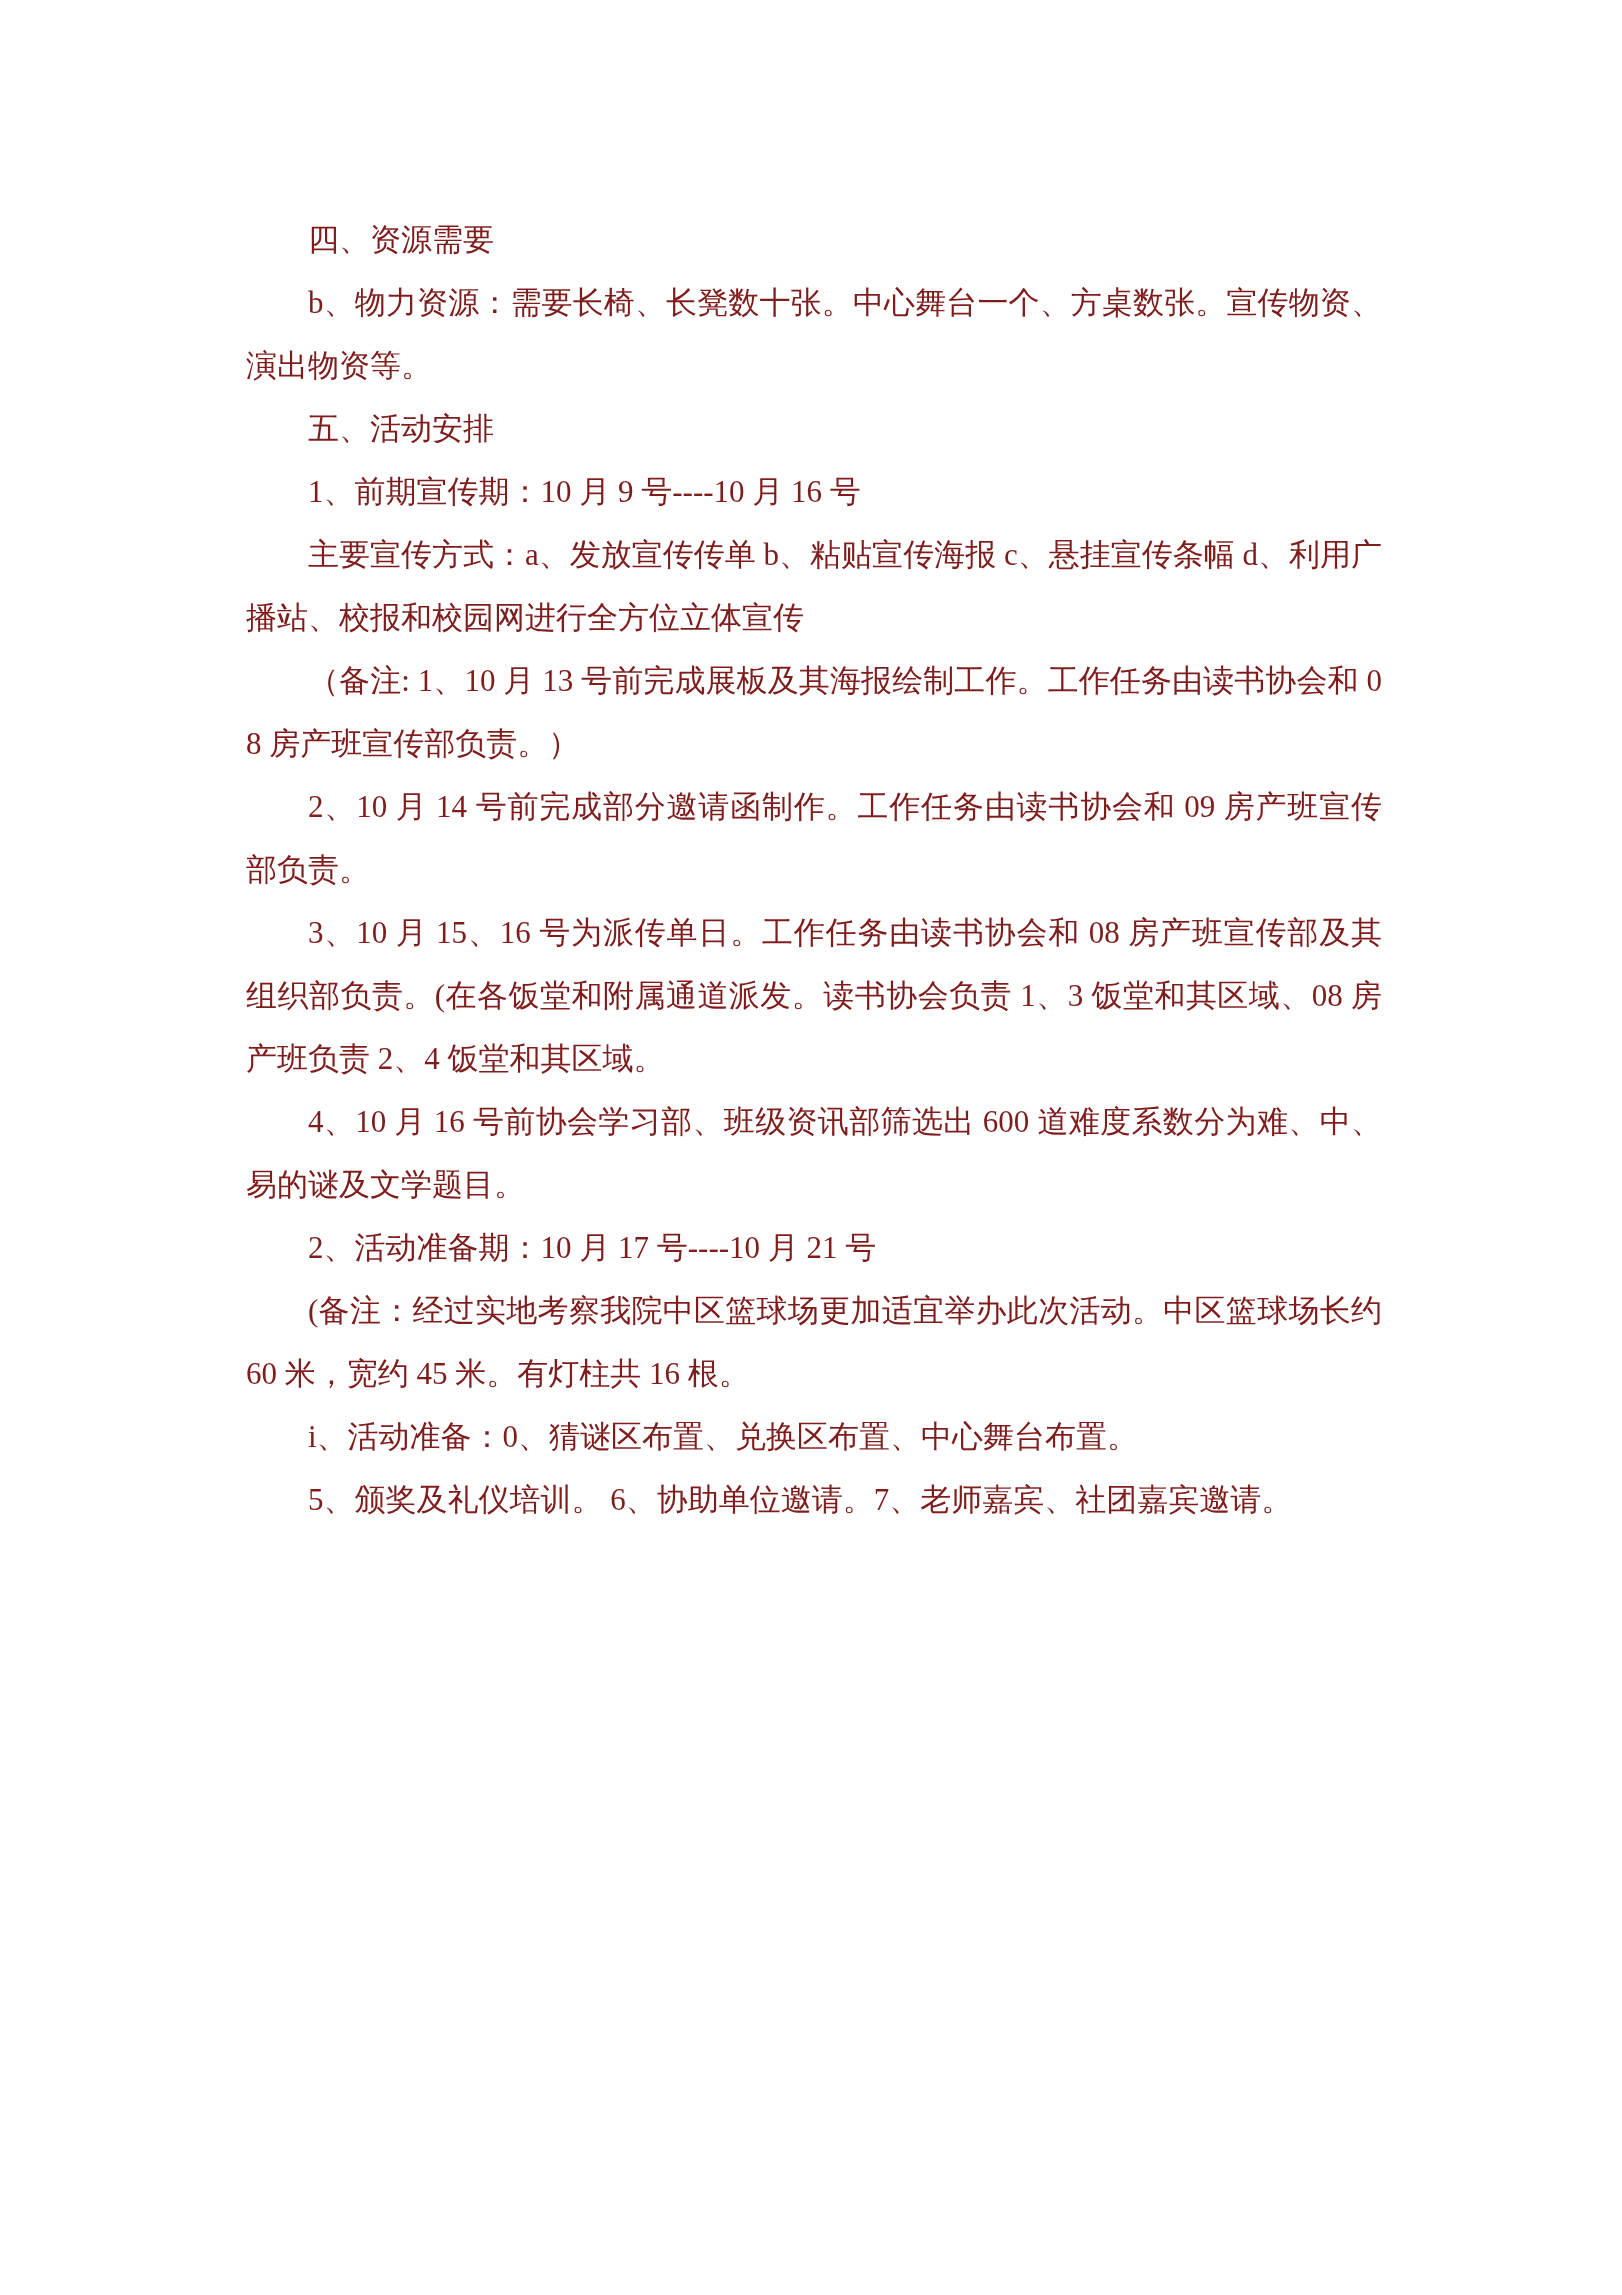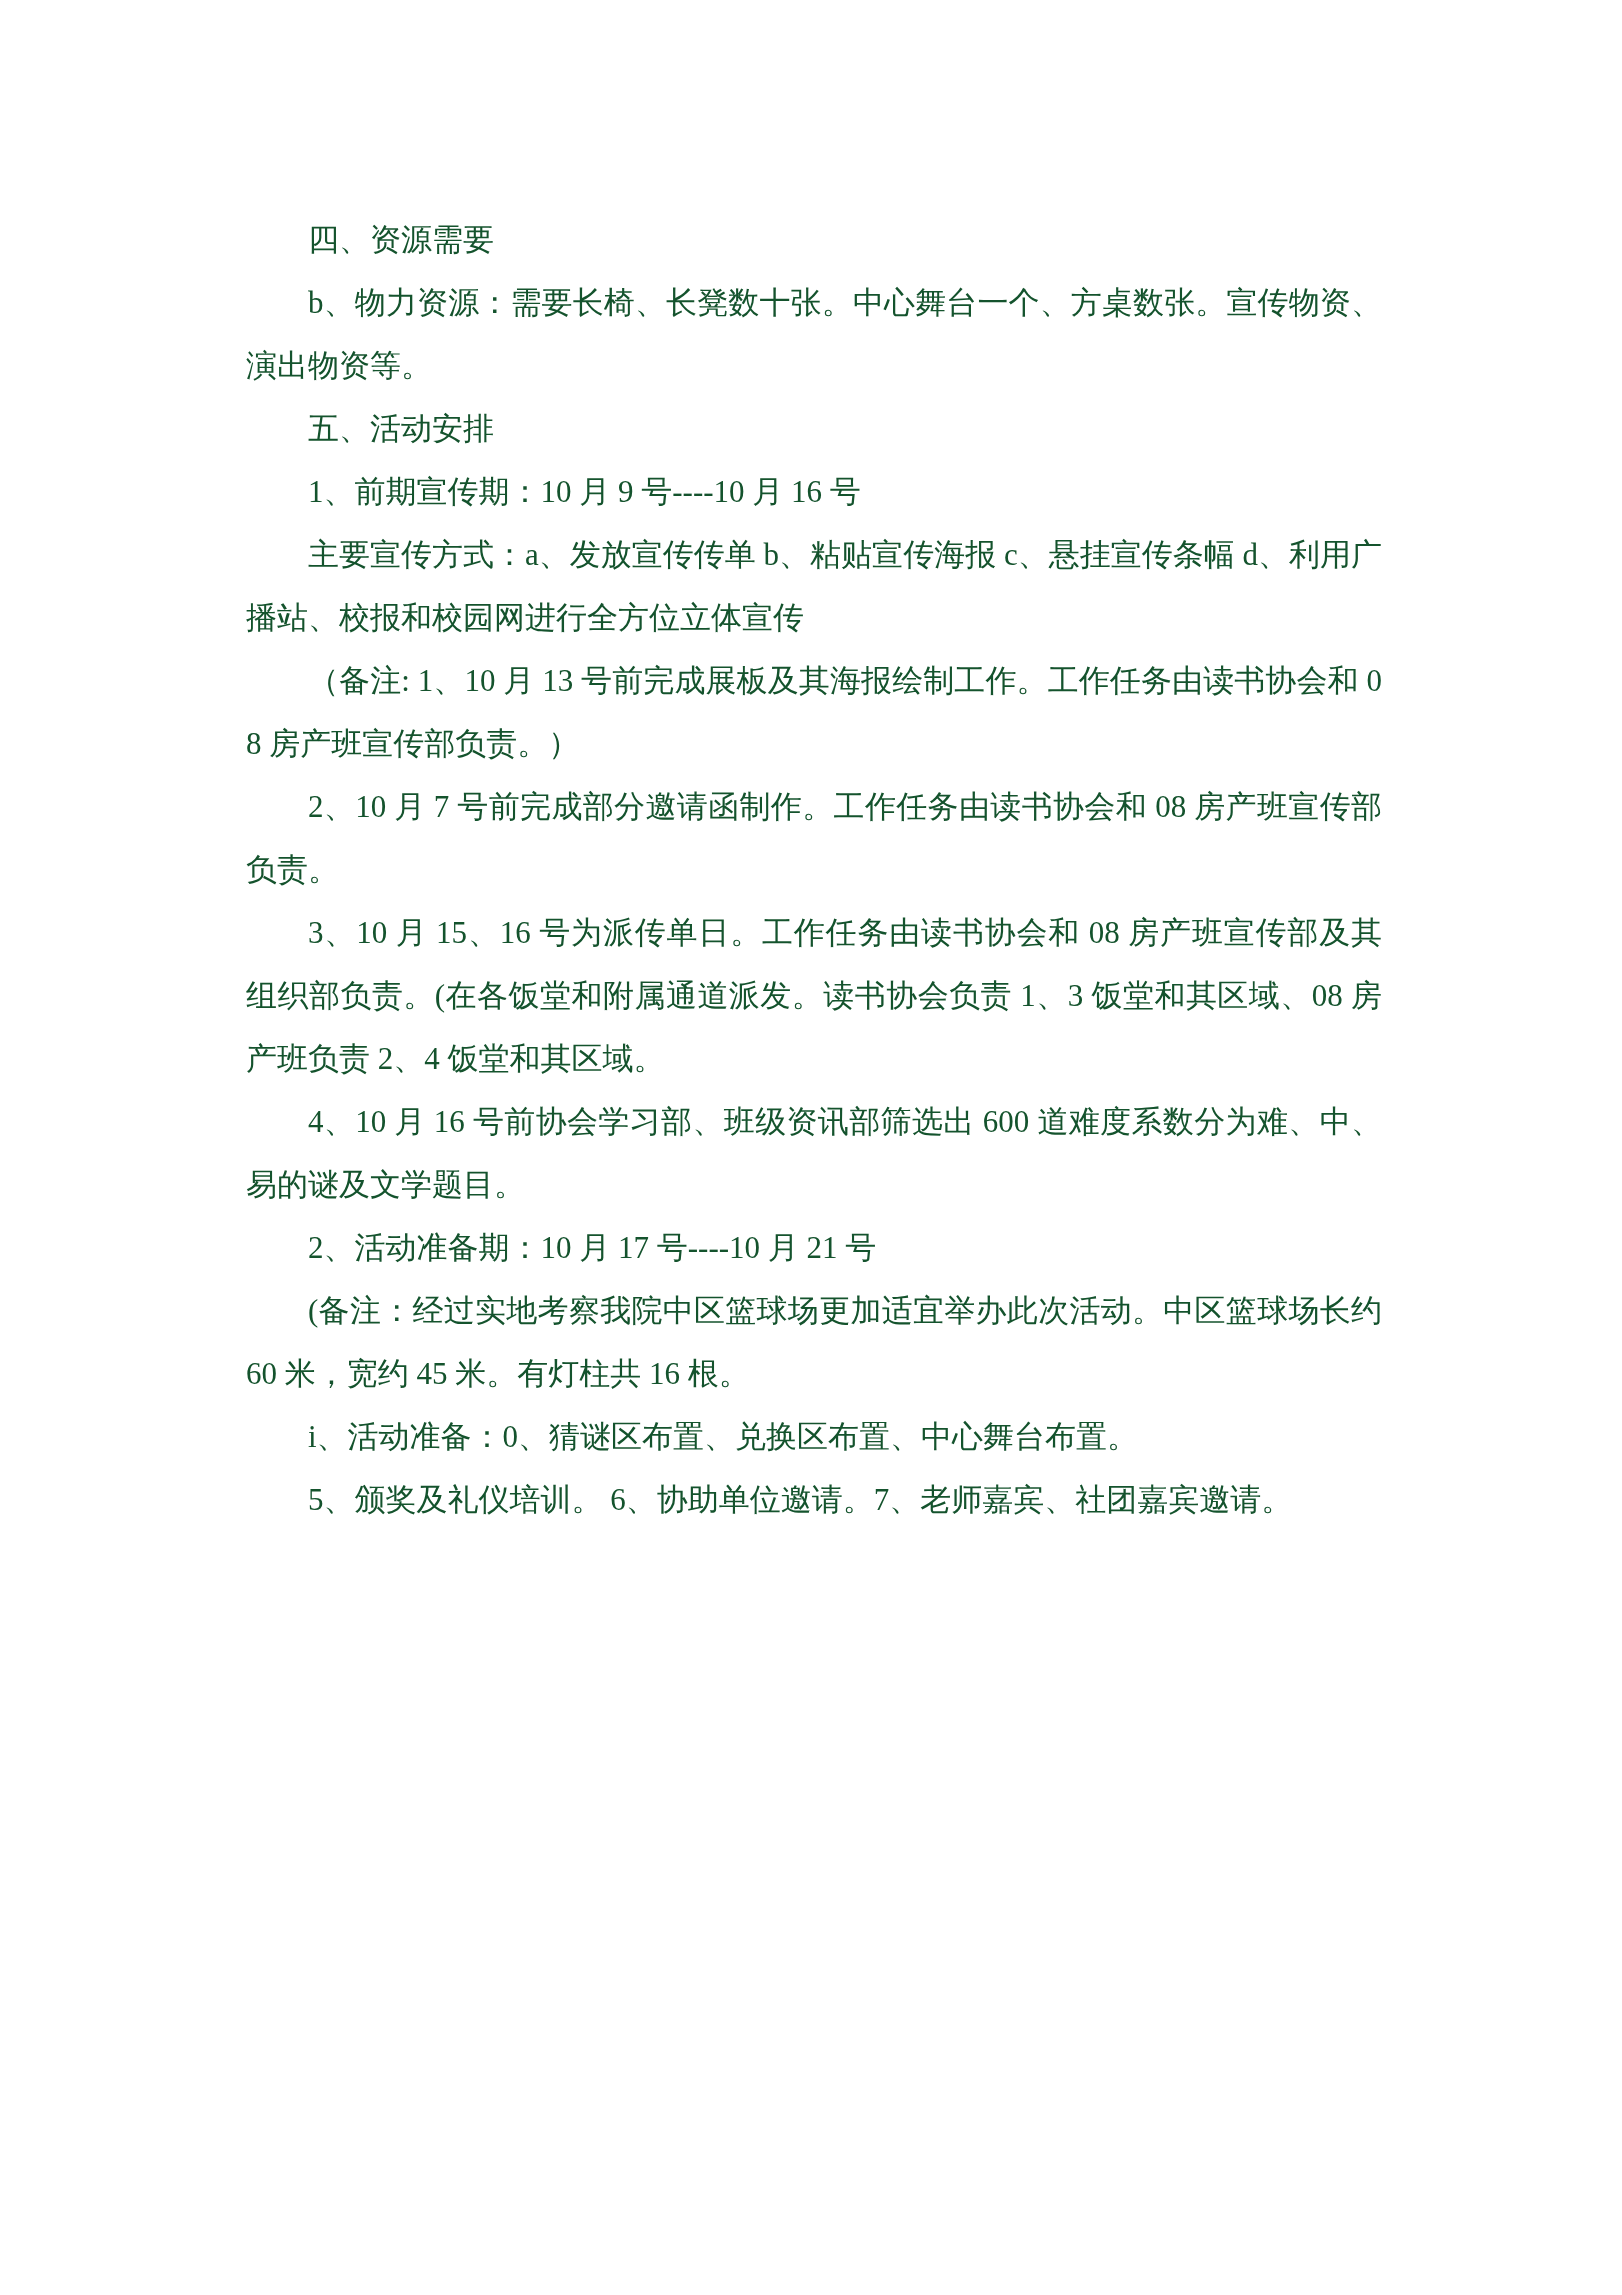--- a/index.html
+++ b/index.html
@@ -29,28 +29,28 @@
     margin: 0;
     padding: 0;
     text-indent: 2em;
     word-break: break-all;
   }
 </style>
 </head>
 <body>
 
 <div class="page" style="background: rgb(255, 255, 255);">
-  <div class="doc" style="color: #14532d;">
+  <div class="doc" style="color: #7f1d1d;">
       <p class="para">四、资源需要</p>
       <p class="para">b、物力资源：需要长椅、长凳数十张。中心舞台一个、方桌数张。宣传物资、演出物资等。</p>
       <p class="para">五、活动安排</p>
       <p class="para">1、前期宣传期：10 月 9 号----10 月 16 号</p>
       <p class="para">主要宣传方式：a、发放宣传传单 b、粘贴宣传海报 c、悬挂宣传条幅 d、利用广播站、校报和校园网进行全方位立体宣传</p>
       <p class="para">（备注: 1、10 月 13 号前完成展板及其海报绘制工作。工作任务由读书协会和 08 房产班宣传部负责。）</p>
-      <p class="para">2、10 月 7 号前完成部分邀请函制作。工作任务由读书协会和 08 房产班宣传部负责。</p>
+      <p class="para">2、10 月 14 号前完成部分邀请函制作。工作任务由读书协会和 09 房产班宣传部负责。</p>
       <p class="para">3、10 月 15、16 号为派传单日。工作任务由读书协会和 08 房产班宣传部及其组织部负责。(在各饭堂和附属通道派发。读书协会负责 1、3 饭堂和其区域、08 房产班负责 2、4 饭堂和其区域。</p>
       <p class="para">4、10 月 16 号前协会学习部、班级资讯部筛选出 600 道难度系数分为难、中、易的谜及文学题目。</p>
       <p class="para">2、活动准备期：10 月 17 号----10 月 21 号</p>
       <p class="para">(备注：经过实地考察我院中区篮球场更加适宜举办此次活动。中区篮球场长约 60 米，宽约 45 米。有灯柱共 16 根。</p>
       <p class="para">i、活动准备：0、猜谜区布置、兑换区布置、中心舞台布置。</p>
       <p class="para">5、颁奖及礼仪培训。 6、协助单位邀请。7、老师嘉宾、社团嘉宾邀请。</p>
     </div>
 </div>
 
 

